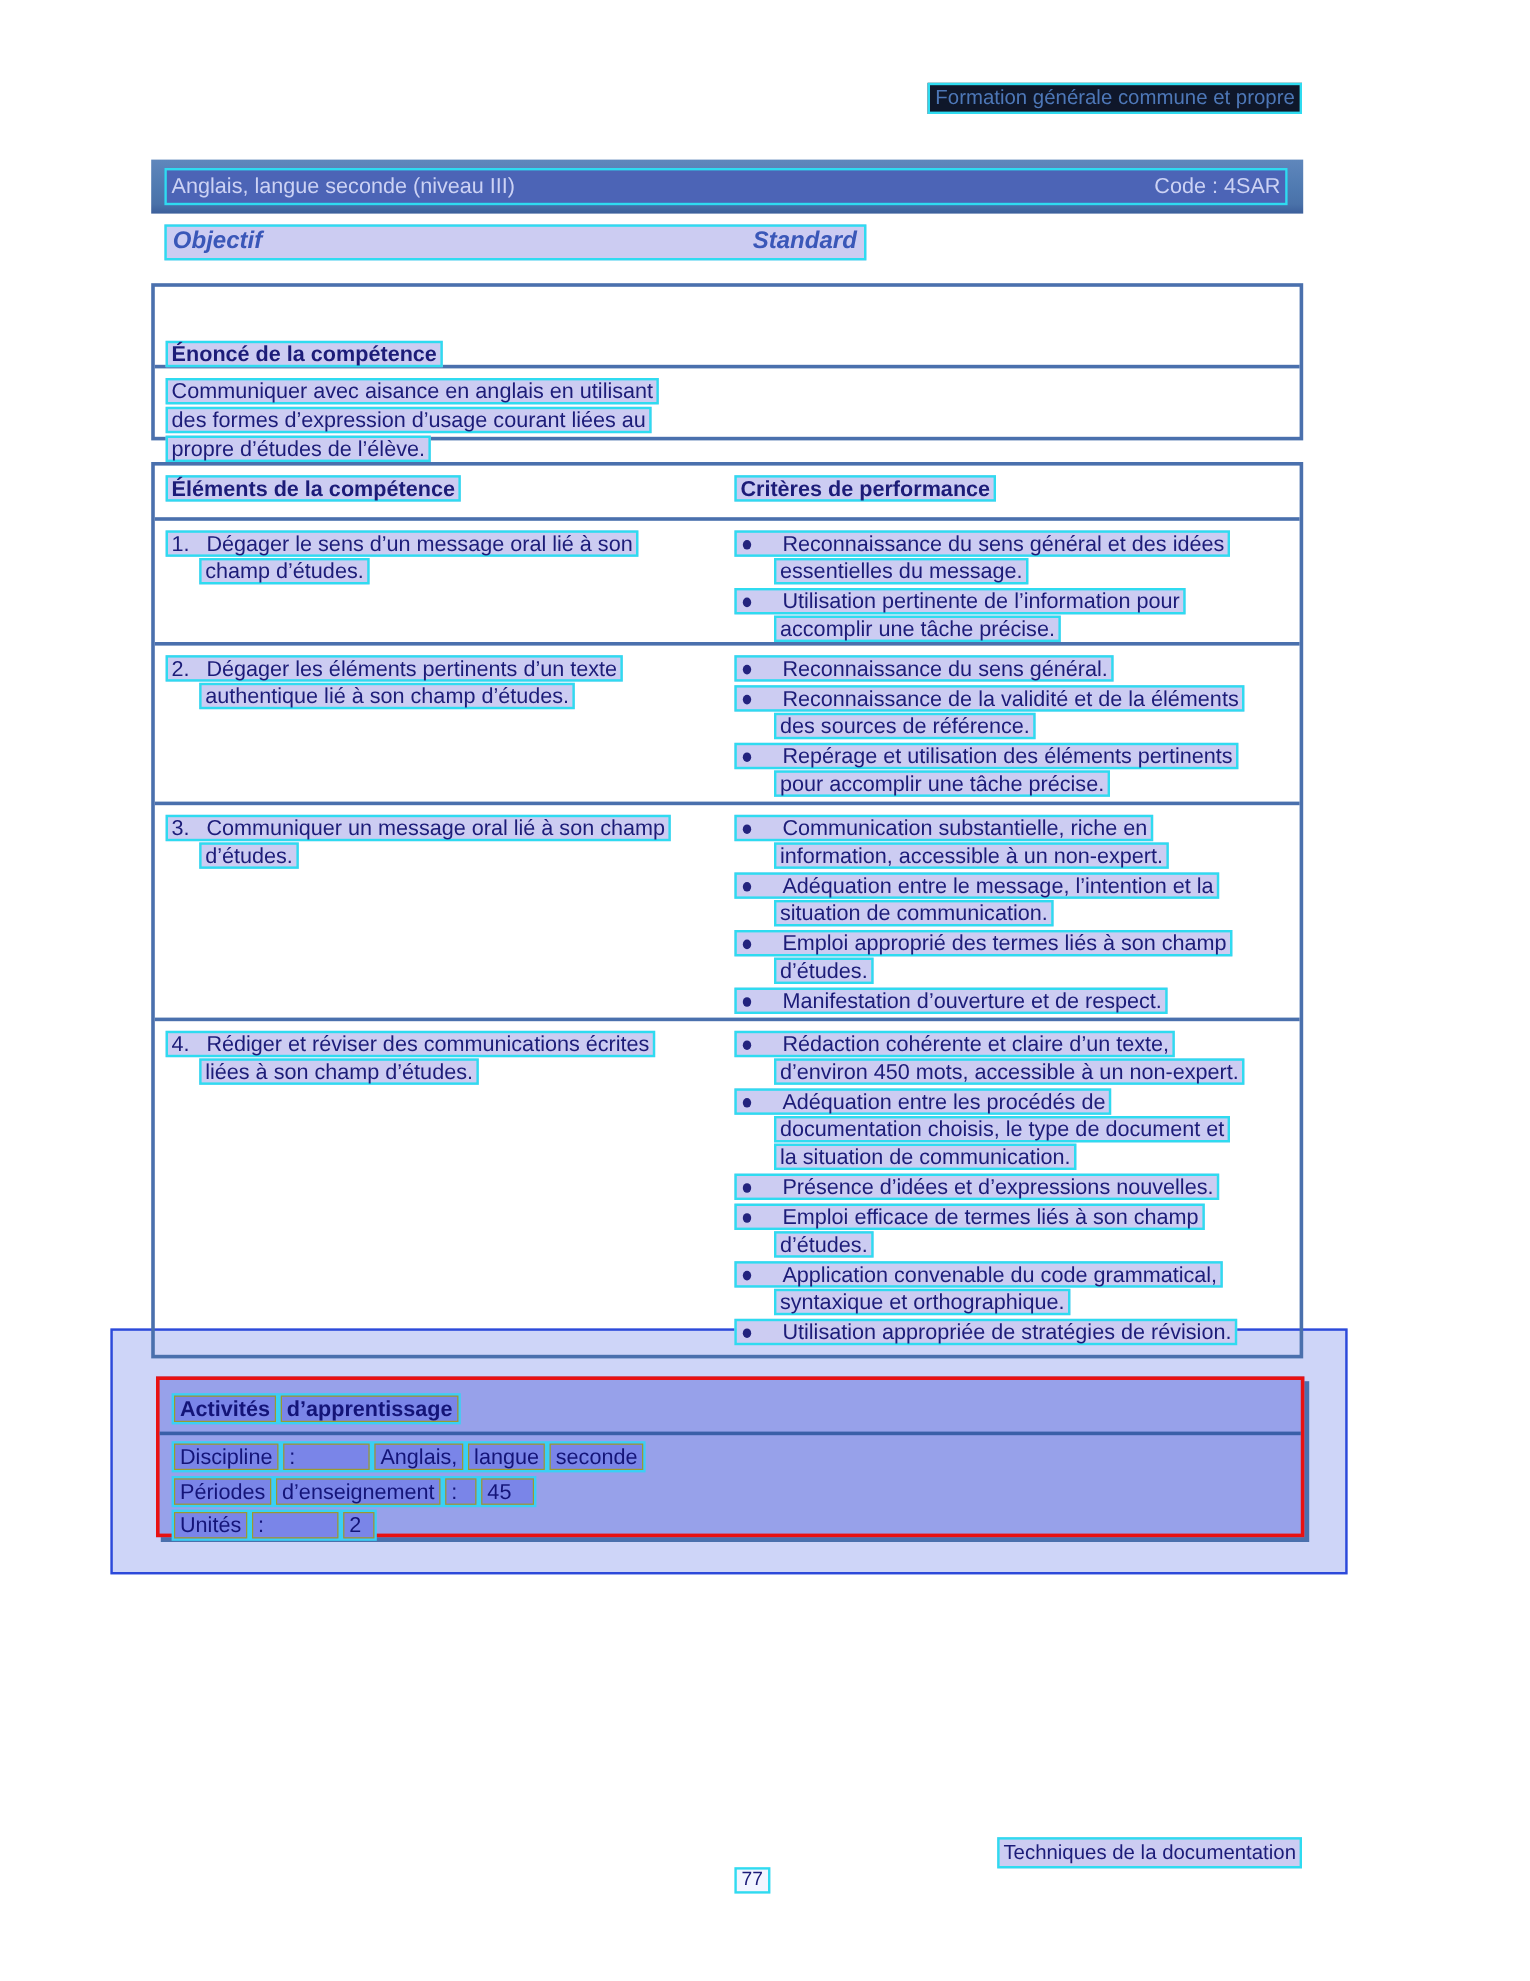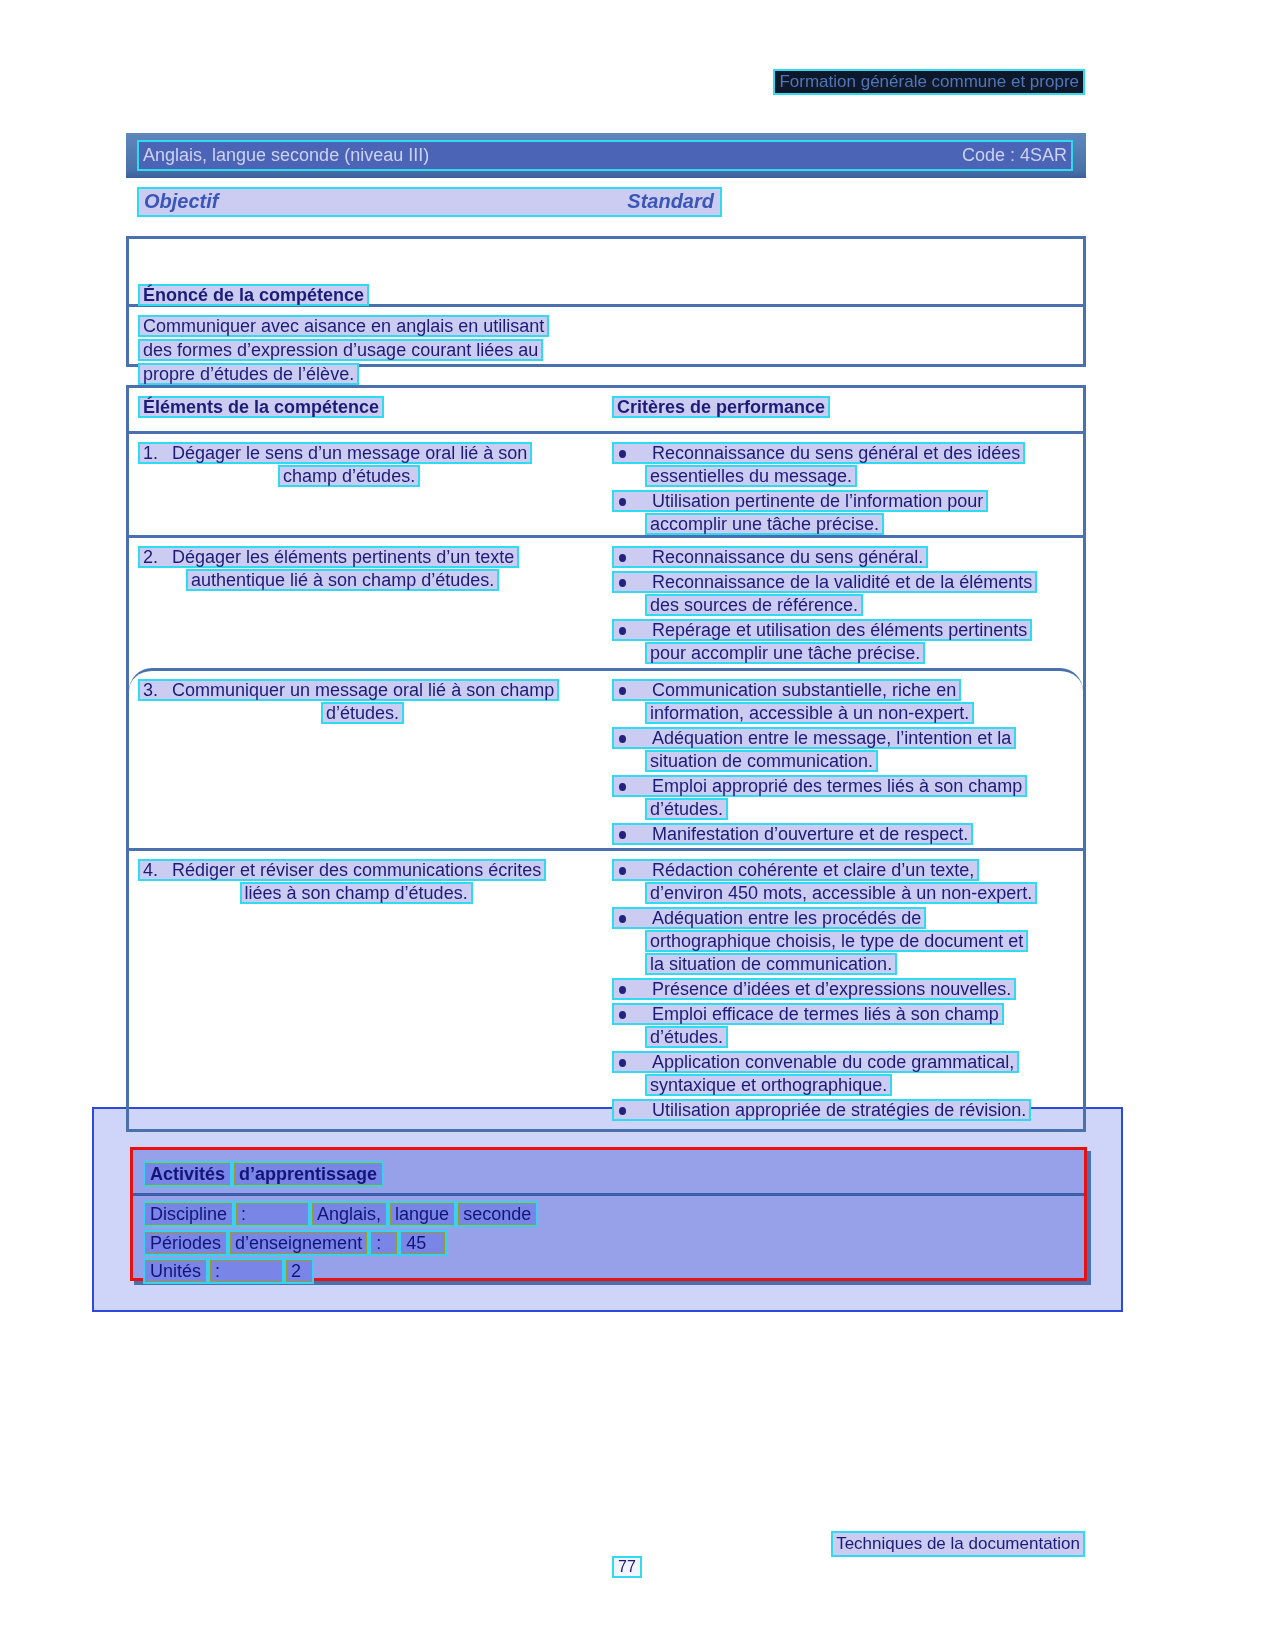--- a/index.html
+++ b/index.html
@@ -13,21 +13,21 @@
   .page{position:relative;width:1275px;height:1651px;background:#fff;overflow:hidden;color:var(--navy);}
 
   
   .ln{height:23px;white-space:nowrap;}
   .hl{display:inline-block;background:var(--lav);border:2px solid var(--cyan);
       line-height:17px;padding:1px 3px 0 3px;font-size:18px;color:var(--navy);}
   .blt{display:inline-block;width:7px;height:8px;border-radius:50%;background:#23237e;margin:0 26px 1px 2px;}
   .num{display:inline-block;width:29px;}
   .grp + .grp{margin-top:2px;}
   .cont{margin-left:33px;}
-  .il2{margin-left:28px;text-align:center;}
+  .il2{margin-left:28px;}
   .bold{font-weight:bold;}
 
   
   .runhead{position:absolute;right:190px;top:69px;background:#0f172a;border:2px solid var(--cyan);
            padding:1px 4px;font-size:17px;color:var(--steel);}
 
   
   .titlebar{position:absolute;left:126px;top:133px;width:960px;height:45px;
             background:linear-gradient(#5f87bc,#4f79b0 55%,#4a72a9 82%,#3c5f9b);}
   .titlestrip{position:absolute;left:11px;top:7px;width:932px;height:27px;background:var(--stripbg);
@@ -47,21 +47,21 @@
   .enonce .hd{height:32px;padding:9px 0 0 9px;box-sizing:border-box;border-bottom:3px solid var(--tblue);margin-top:36px;}
   .enonce .bd{padding:8px 0 0 9px;}
   .enonce .ln{height:24px;}
 
   
   .ctable{position:absolute;left:126px;top:385px;width:960px;border:3px solid var(--tblue);box-sizing:border-box;background:transparent;}
   .thead{position:relative;height:43px;}
   .trow{position:relative;border-top:3px solid var(--tblue);}
   .c1{position:absolute;left:9px;top:8px;}
   .c2{position:absolute;left:483px;top:8px;}
-  .r1{height:101px;} .r2{height:130px;} .r3{height:177px;border-radius:23px;} .r4{height:278px;}
+  .r1{height:101px;} .r2{height:130px;} .r3{height:177px;} .r4{height:278px;}
 
   
   .actouter{position:absolute;left:92px;top:1107px;width:1031px;height:205px;
             background:var(--outerbg);border:2px solid var(--outerbd);box-sizing:border-box;}
   .actred{position:absolute;left:130px;top:1147px;width:957px;height:134px;background:var(--redbg);
           border:3px solid var(--redbd);box-sizing:border-box;box-shadow:4px 4px 0 var(--tblue);}
   .actred .divider{position:absolute;left:0;top:43px;width:100%;height:3px;background:#3a5fa8;}
   .wline{position:absolute;display:inline-flex;gap:4px;background:var(--linecyan);padding:2px;align-items:stretch;justify-content:space-between;}
   .wd{display:inline-block;background:var(--wordbg);border:1px solid var(--wordbd);
       padding:0 4px;font-size:18px;line-height:20px;color:#141478;}
@@ -183,21 +183,21 @@
         <div class="ln"><span class="hl"><span class="num">4.</span><span>Rédiger et réviser des communications écrites</span></span></div>
         <div class="ln il2"><span class="hl">liées à son champ d’études.</span></div>
       </div>
       <div class="c2">
         <div class="grp">
           <div class="ln"><span class="hl"><i class="blt"></i><span>Rédaction cohérente et claire d’un texte,</span></span></div>
           <div class="ln cont"><span class="hl">d’environ 450 mots, accessible à un non-expert.</span></div>
         </div>
         <div class="grp">
           <div class="ln"><span class="hl"><i class="blt"></i><span>Adéquation entre les procédés de</span></span></div>
-          <div class="ln cont"><span class="hl">orthographique choisis, le type de document et</span></div>
+          <div class="ln cont"><span class="hl">documentation choisis, le type de document et</span></div>
           <div class="ln cont"><span class="hl">la situation de communication.</span></div>
         </div>
         <div class="grp">
           <div class="ln"><span class="hl"><i class="blt"></i><span>Présence d’idées et d’expressions nouvelles.</span></span></div>
         </div>
         <div class="grp">
           <div class="ln"><span class="hl"><i class="blt"></i><span>Emploi efficace de termes liés à son champ</span></span></div>
           <div class="ln cont"><span class="hl">d’études.</span></div>
         </div>
         <div class="grp">

